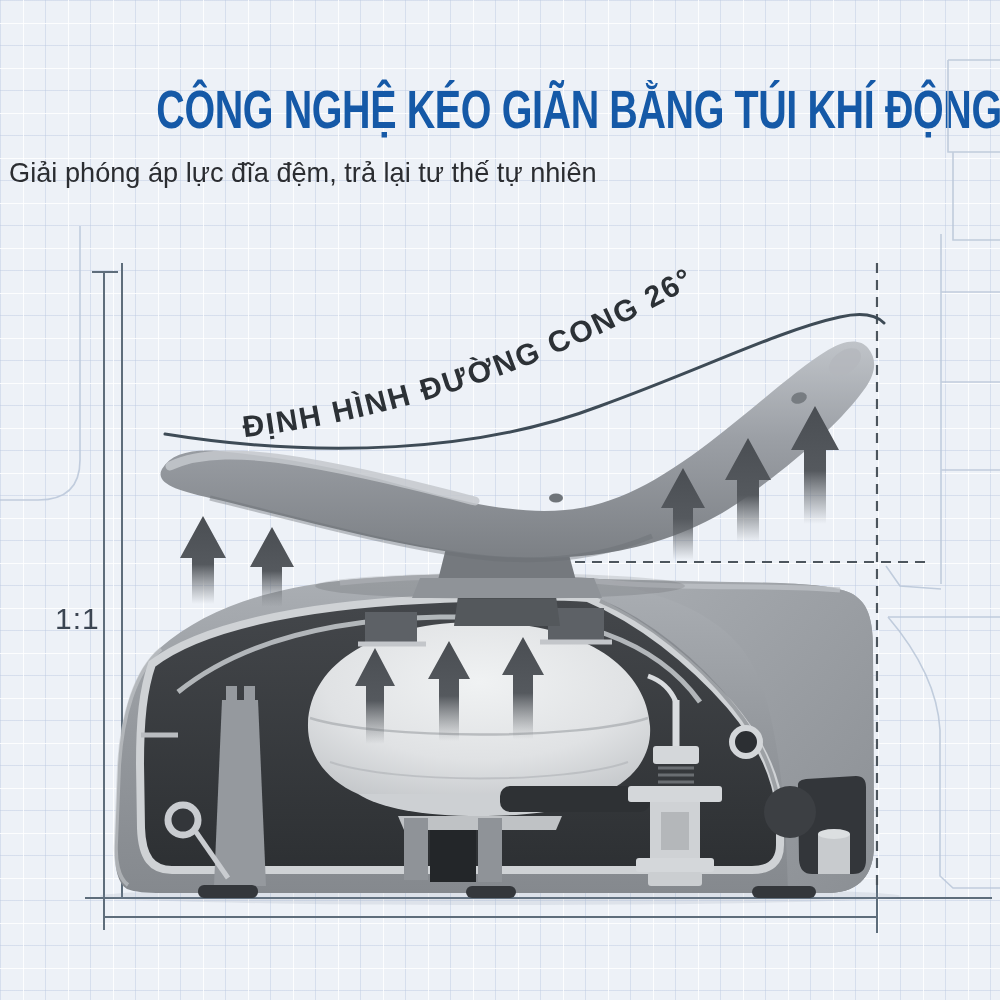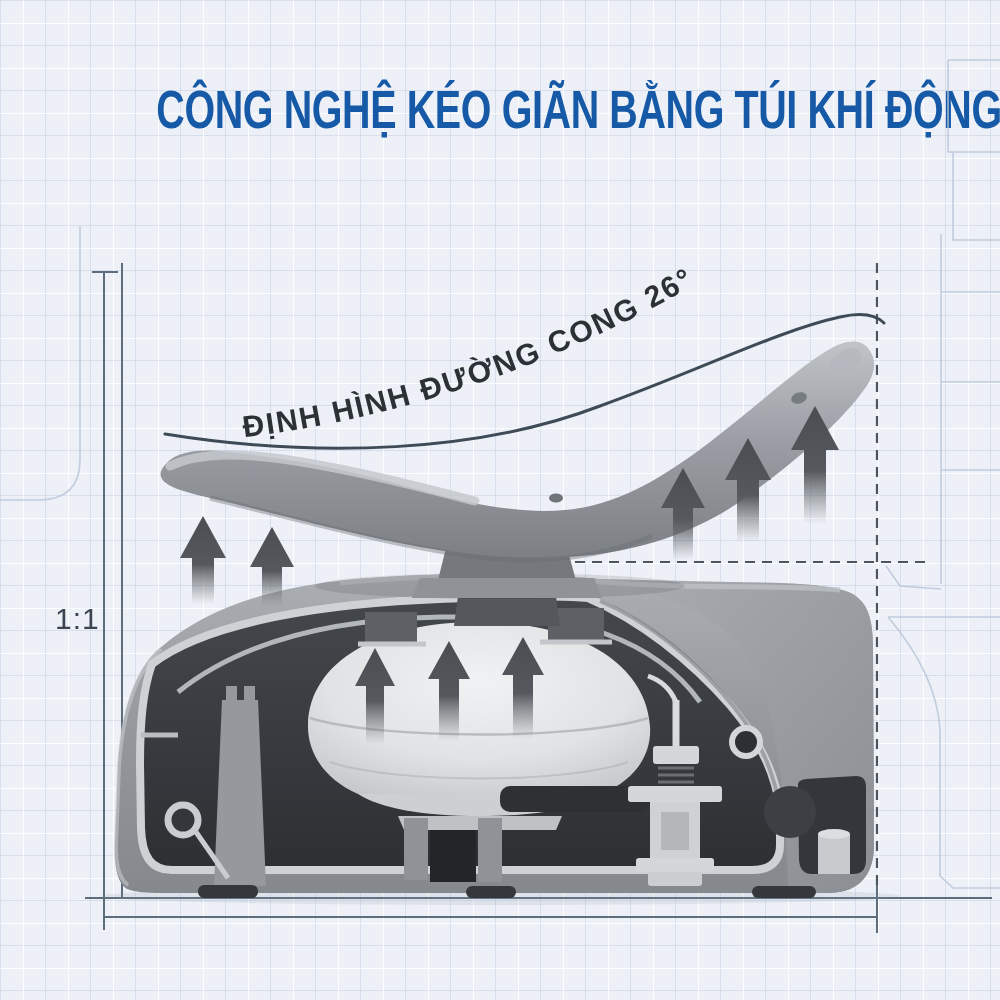--- a/index.html
+++ b/index.html
@@ -40,20 +40,23 @@
 </style>
 </head>
 <body>
 
 <div class="stage">
 
   <div class="grid"></div>
 
   <div class="hdr title">
     <span class="t">CÔNG NGHỆ KÉO GIÃN BẰNG TÚI KHÍ ĐỘNG</span>
+  </div>
+  <div class="hdr subtitle">
+    <span class="t">Giải phóng áp lực đĩa đệm, trả lại tư thế tự nhiên</span>
   </div>
 
   <svg class="scene" width="1000" height="1000" viewBox="0 0 1000 1000" xmlns="http://www.w3.org/2000/svg" xmlns:xlink="http://www.w3.org/1999/xlink">
 
     <defs>
       <linearGradient id="gSeat" x1="0" y1="0" x2="0" y2="1">
         <stop offset="0" stop-color="#C0C4C9"></stop>
         <stop offset=".45" stop-color="#9B9FA5"></stop>
         <stop offset="1" stop-color="#7C8085"></stop>
       </linearGradient>

